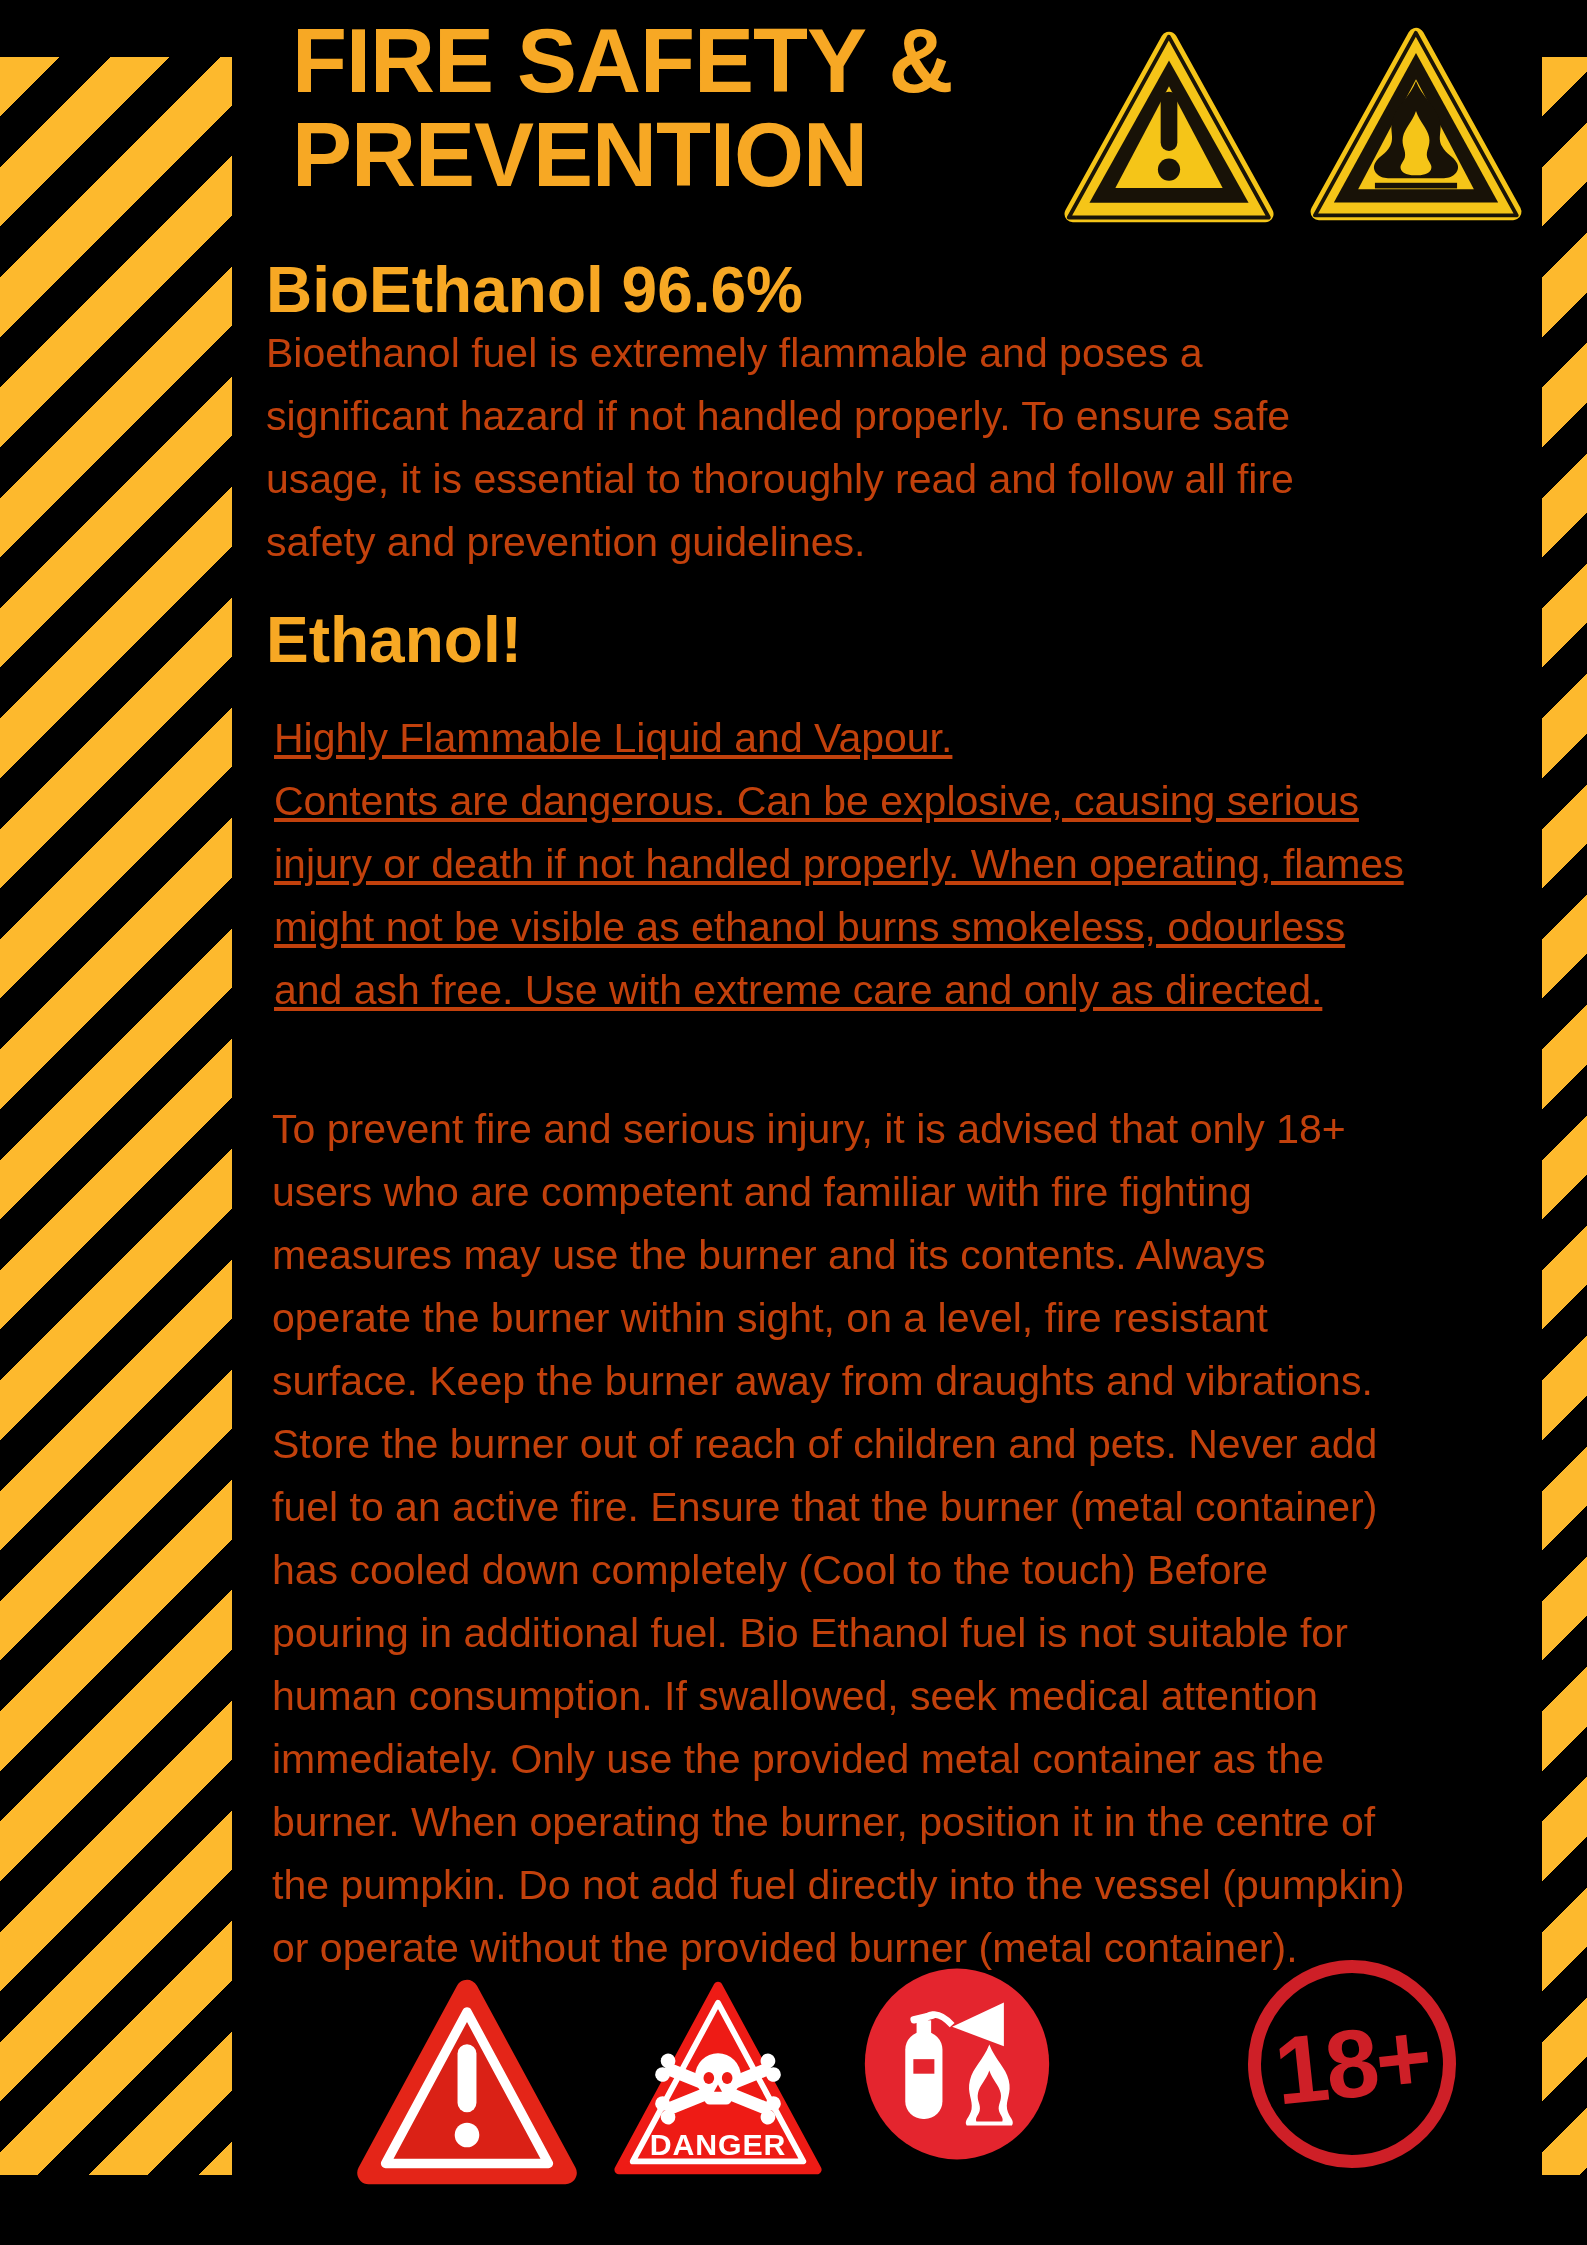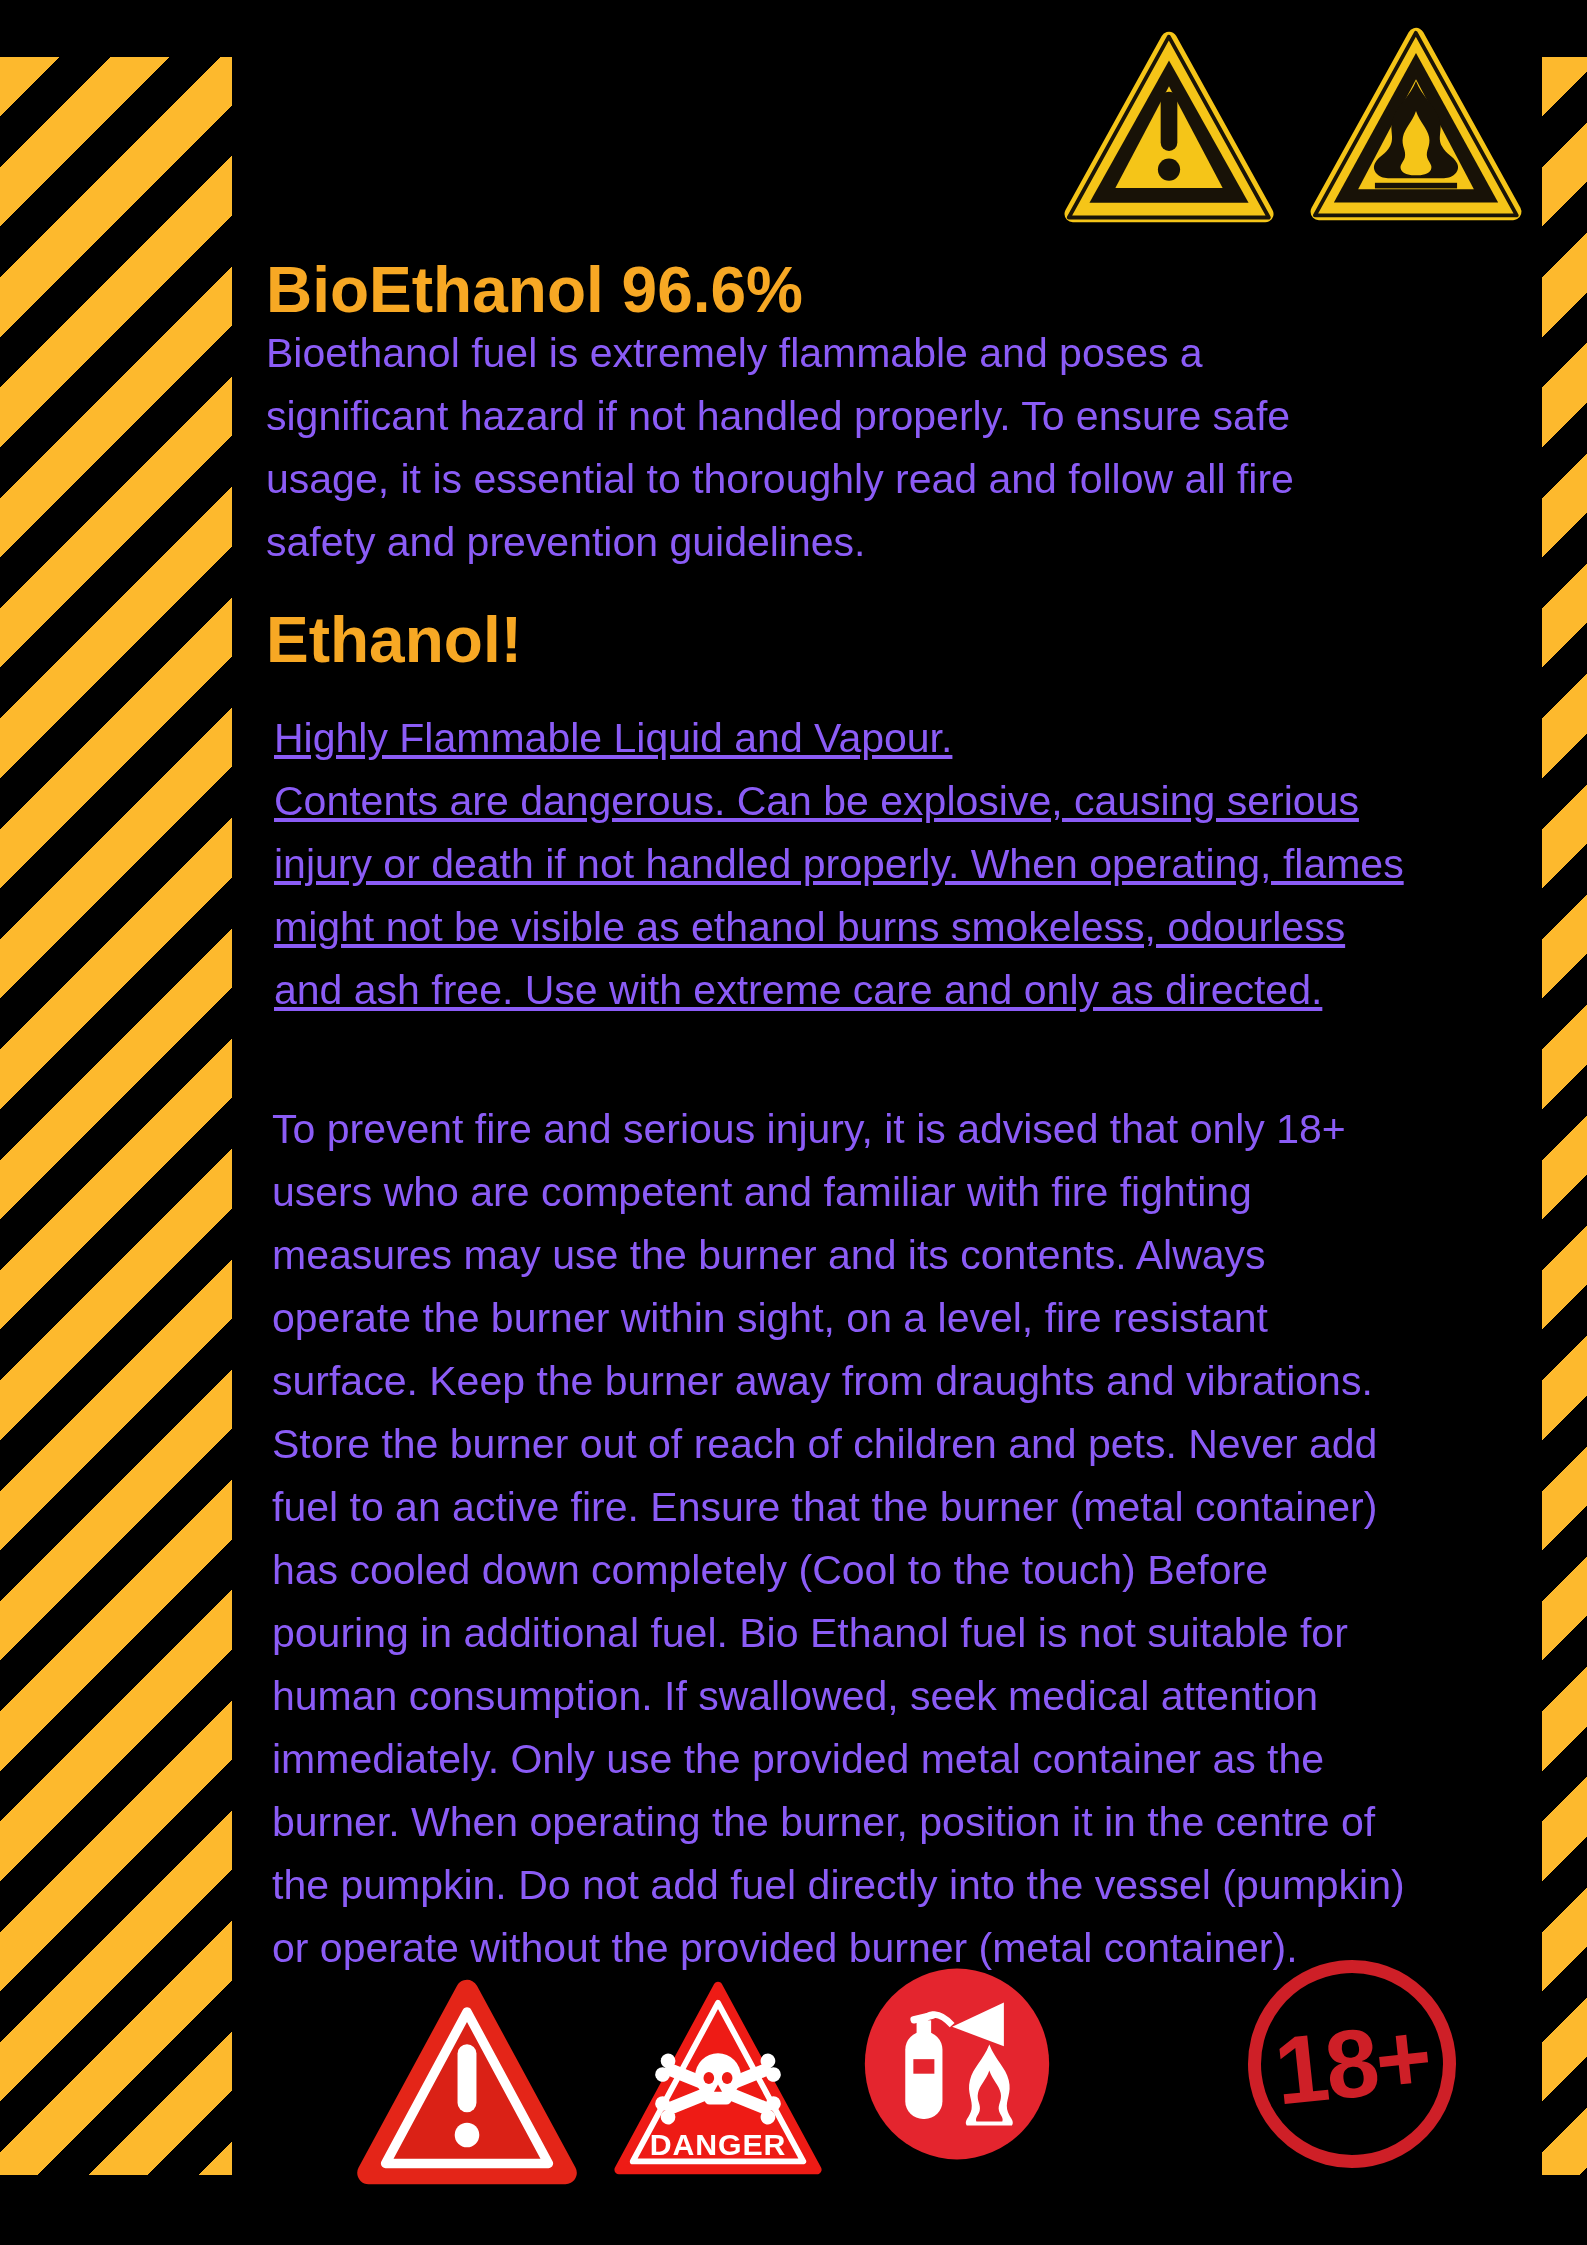--- a/index.html
+++ b/index.html
@@ -16,21 +16,21 @@
   #title{position:absolute;left:292px;top:14px;color:#f7a824;font-weight:bold;
     font-size:90px;line-height:94px;letter-spacing:-1px;white-space:pre-line;}
 
   
   .hdr-tri{position:absolute;}
   #hdr-tri-1{left:1058px;top:26px;width:222px;height:202px;}
   #hdr-tri-2{left:1304px;top:22px;width:224px;height:204px;}
 
   
   .sec-heading{position:absolute;color:#f7a824;font-weight:bold;font-size:64px;line-height:56px;}
-  .sec-body{position:absolute;color:#8b5cf6;font-size:41px;line-height:63px;white-space:pre-line;}
+  .sec-body{position:absolute;color:#c2410c;font-size:41px;line-height:63px;white-space:pre-line;}
   #bio-heading{left:266px;top:262px;}
   #bio-body{left:266px;top:322px;width:1270px;}
   #warn-heading{left:266px;top:612px;}
   #warn-body{left:274px;top:707px;width:1290px;text-decoration:underline;}
   #guide-heading{left:258px;top:1036px;}
   #guide-body{left:272px;top:1098px;width:1300px;}
 
   
   .ftr-icon{position:absolute;}
   #ftr-warning{left:352px;top:1976px;width:230px;height:212px;}
@@ -43,20 +43,22 @@
     font-family:"Liberation Sans", sans-serif;transform:rotate(1deg);}
 </style>
 </head>
 <body>
 
 <div id="page">
 
   <div id="stripe-left" class="stripe-band"></div>
   <div id="stripe-right" class="stripe-band"></div>
 
+  <div id="title">FIRE SAFETY &amp;
+PREVENTION</div>
 
   <svg id="hdr-tri-1" class="hdr-tri" viewBox="0 0 120 106" xmlns="http://www.w3.org/2000/svg">
     <path d="M60 6 L112 100 L8 100 Z" fill="#f5c518" stroke="#f5c518" stroke-width="9" stroke-linejoin="round"></path>
     <path d="M60 6 L112 100 L8 100 Z" fill="none" stroke="#1a1407" stroke-width="2" stroke-linejoin="round" transform="translate(0,0) scale(1.04) translate(-2.4,-2)"></path>
     <path d="M60 17 L103 94 L17 94 Z" fill="#181207"></path>
     <path d="M60 31 L89 86 L31 86 Z" fill="#f5c518"></path>
     <rect x="55.5" y="34" width="9" height="32" rx="4.5" fill="#181207"></rect>
     <circle cx="60" cy="76" r="6" fill="#181207"></circle>
   </svg>
 

